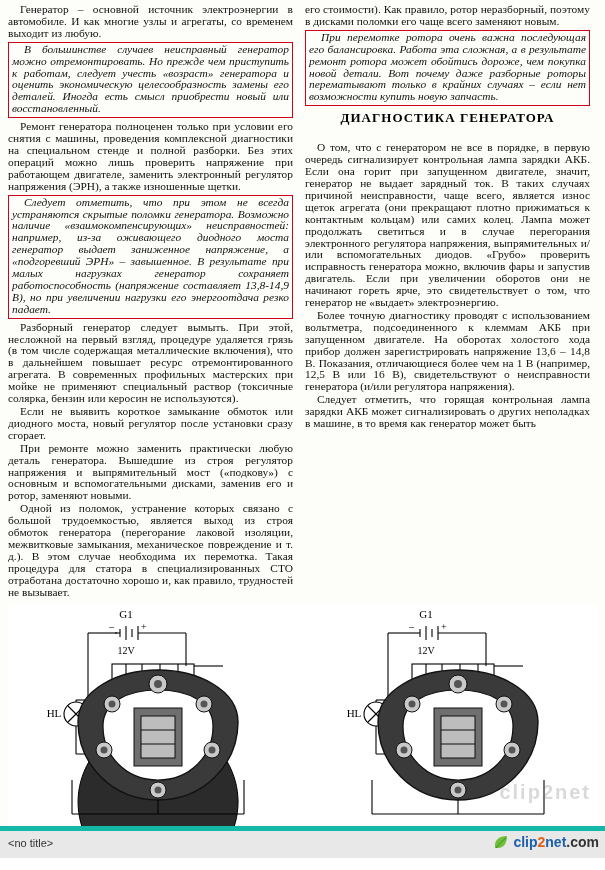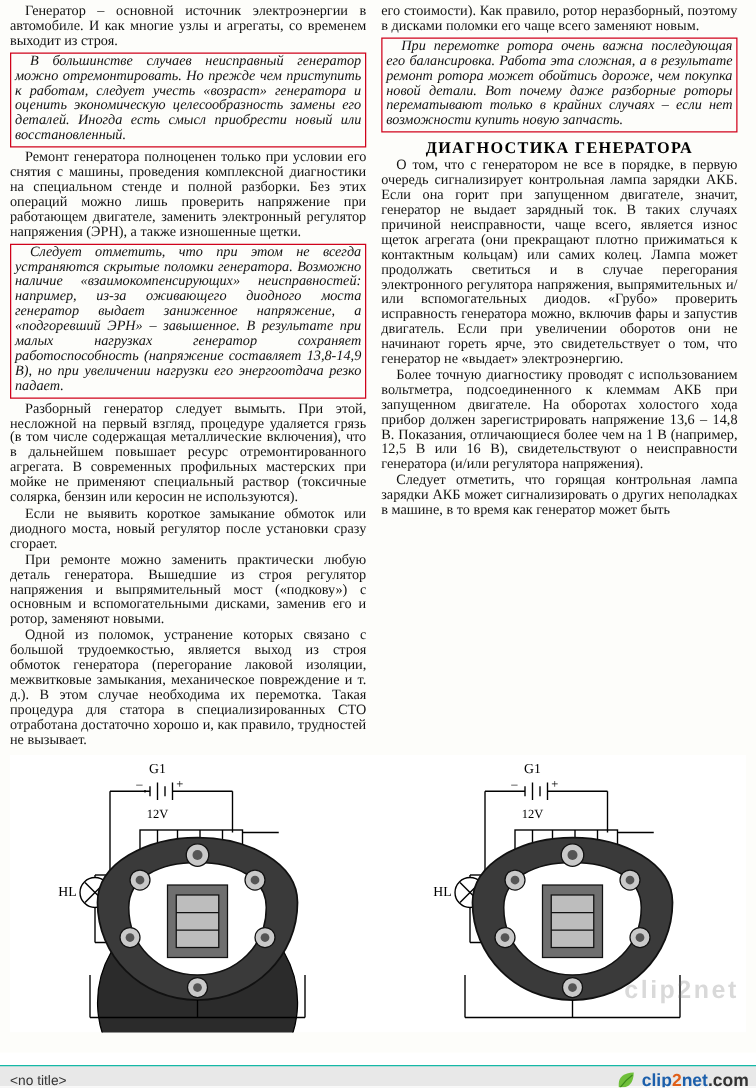--- a/index.html
+++ b/index.html
@@ -53,35 +53,35 @@
     margin: 2px 0 3px 0;
     box-sizing: border-box;
     font-style: italic;
   }
   .boxed p { margin: 0; }
   .sect-title {
     text-align: center;
     font-weight: bold;
     font-size: 13px;
     letter-spacing: 1px;
-    margin: 4px 0 1px 0;
+    margin: 4px 0 16px 0;
     text-indent: 0;
   }
   .fig-wrap {
     margin-top: 4px;
     width: 100%;
   }
   .footer-bar {
     position: absolute;
     left: 0;
-    bottom: 1px;
+    bottom: 12px;
     width: 605px;
-    height: 17px;
+    height: 32px;
     background: #e8e8e8;
-    border-top: 1px solid #14b8a6;
+    border-top: 5px solid #14b8a6;
     box-sizing: border-box;
   }
   .no-title {
     position: absolute;
     left: 8px;
     top: 6px;
     font-size: 11px;
     color: #333;
     font-family: "Liberation Sans", sans-serif;
   }
@@ -118,21 +118,21 @@
 </head>
 <body>
 
 <div class="page">
 
   <div class="scan">
 
     <div class="cols">
 
       <div class="col">
-        <p>Генератор – основной источник электроэнергии в автомобиле. И как многие узлы и агрегаты, со временем выходит из строя.</p>
+        <p>Генератор – основной источник электроэнергии в автомобиле. И как многие узлы и агрегаты, со временем выходит из любую.</p>
 
         <div class="boxed">
           <p>В большинстве случаев неисправный генератор можно отремонтировать. Но прежде чем приступить к работам, следует учесть «возраст» генератора и оценить экономическую целесообразность замены его деталей. Иногда есть смысл приобрести новый или восстановленный.</p>
         </div>
 
         <p>Ремонт генератора полноценен только при условии его снятия с машины, проведения комплексной диагностики на специальном стенде и полной разборки. Без этих операций можно лишь проверить напряжение при работающем двигателе, заменить электронный регулятор напряжения (ЭРН), а также изношенные щетки.</p>
 
         <div class="boxed">
           <p>Следует отметить, что при этом не всегда устраняются скрытые поломки генератора. Возможно наличие «взаимокомпенсирующих» неисправностей: например, из-за оживающего диодного моста генератор выдает заниженное напряжение, а «подгоревший ЭРН» – завышенное. В результате при малых нагрузках генератор сохраняет работоспособность (напряжение составляет 13,8-14,9 В), но при увеличении нагрузки его энергоотдача резко падает.</p>
         </div>

